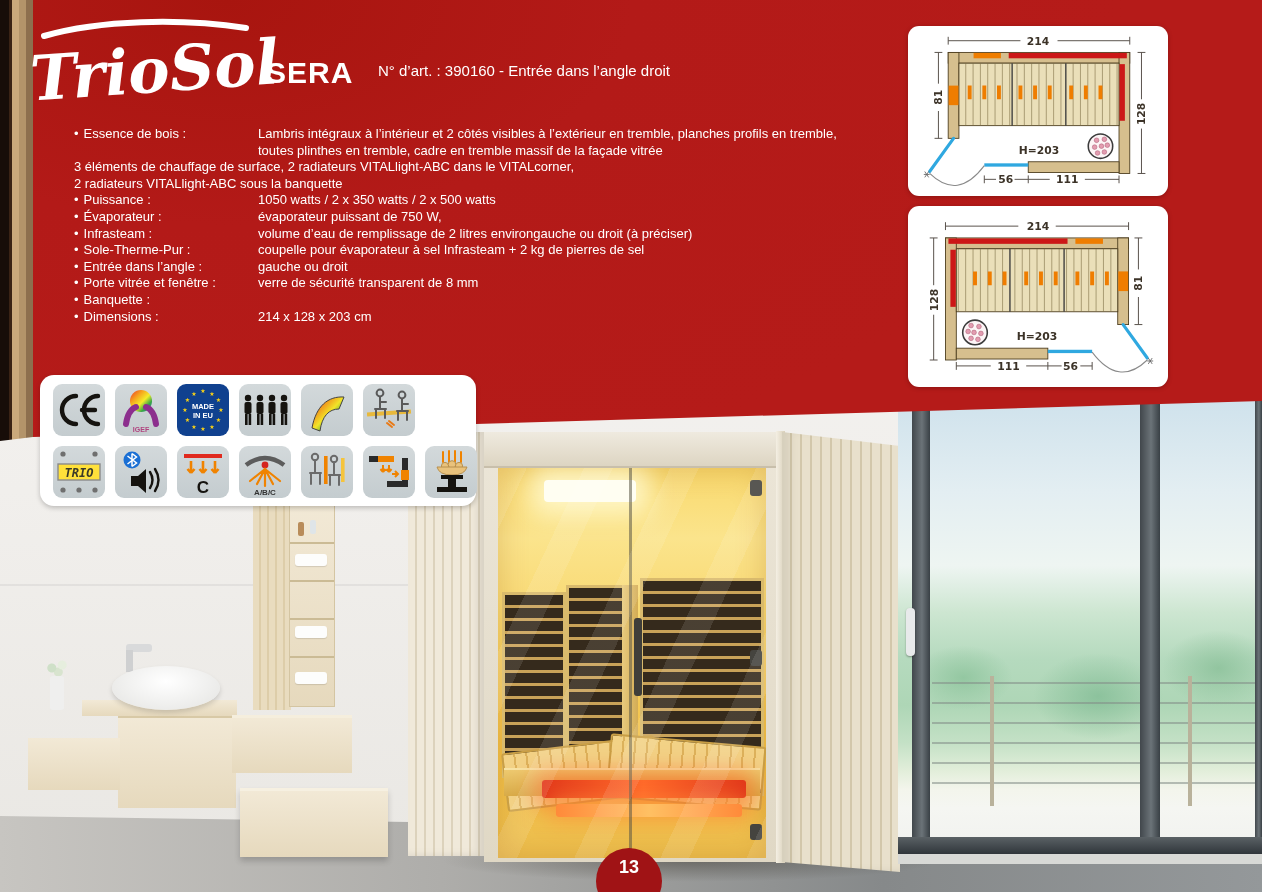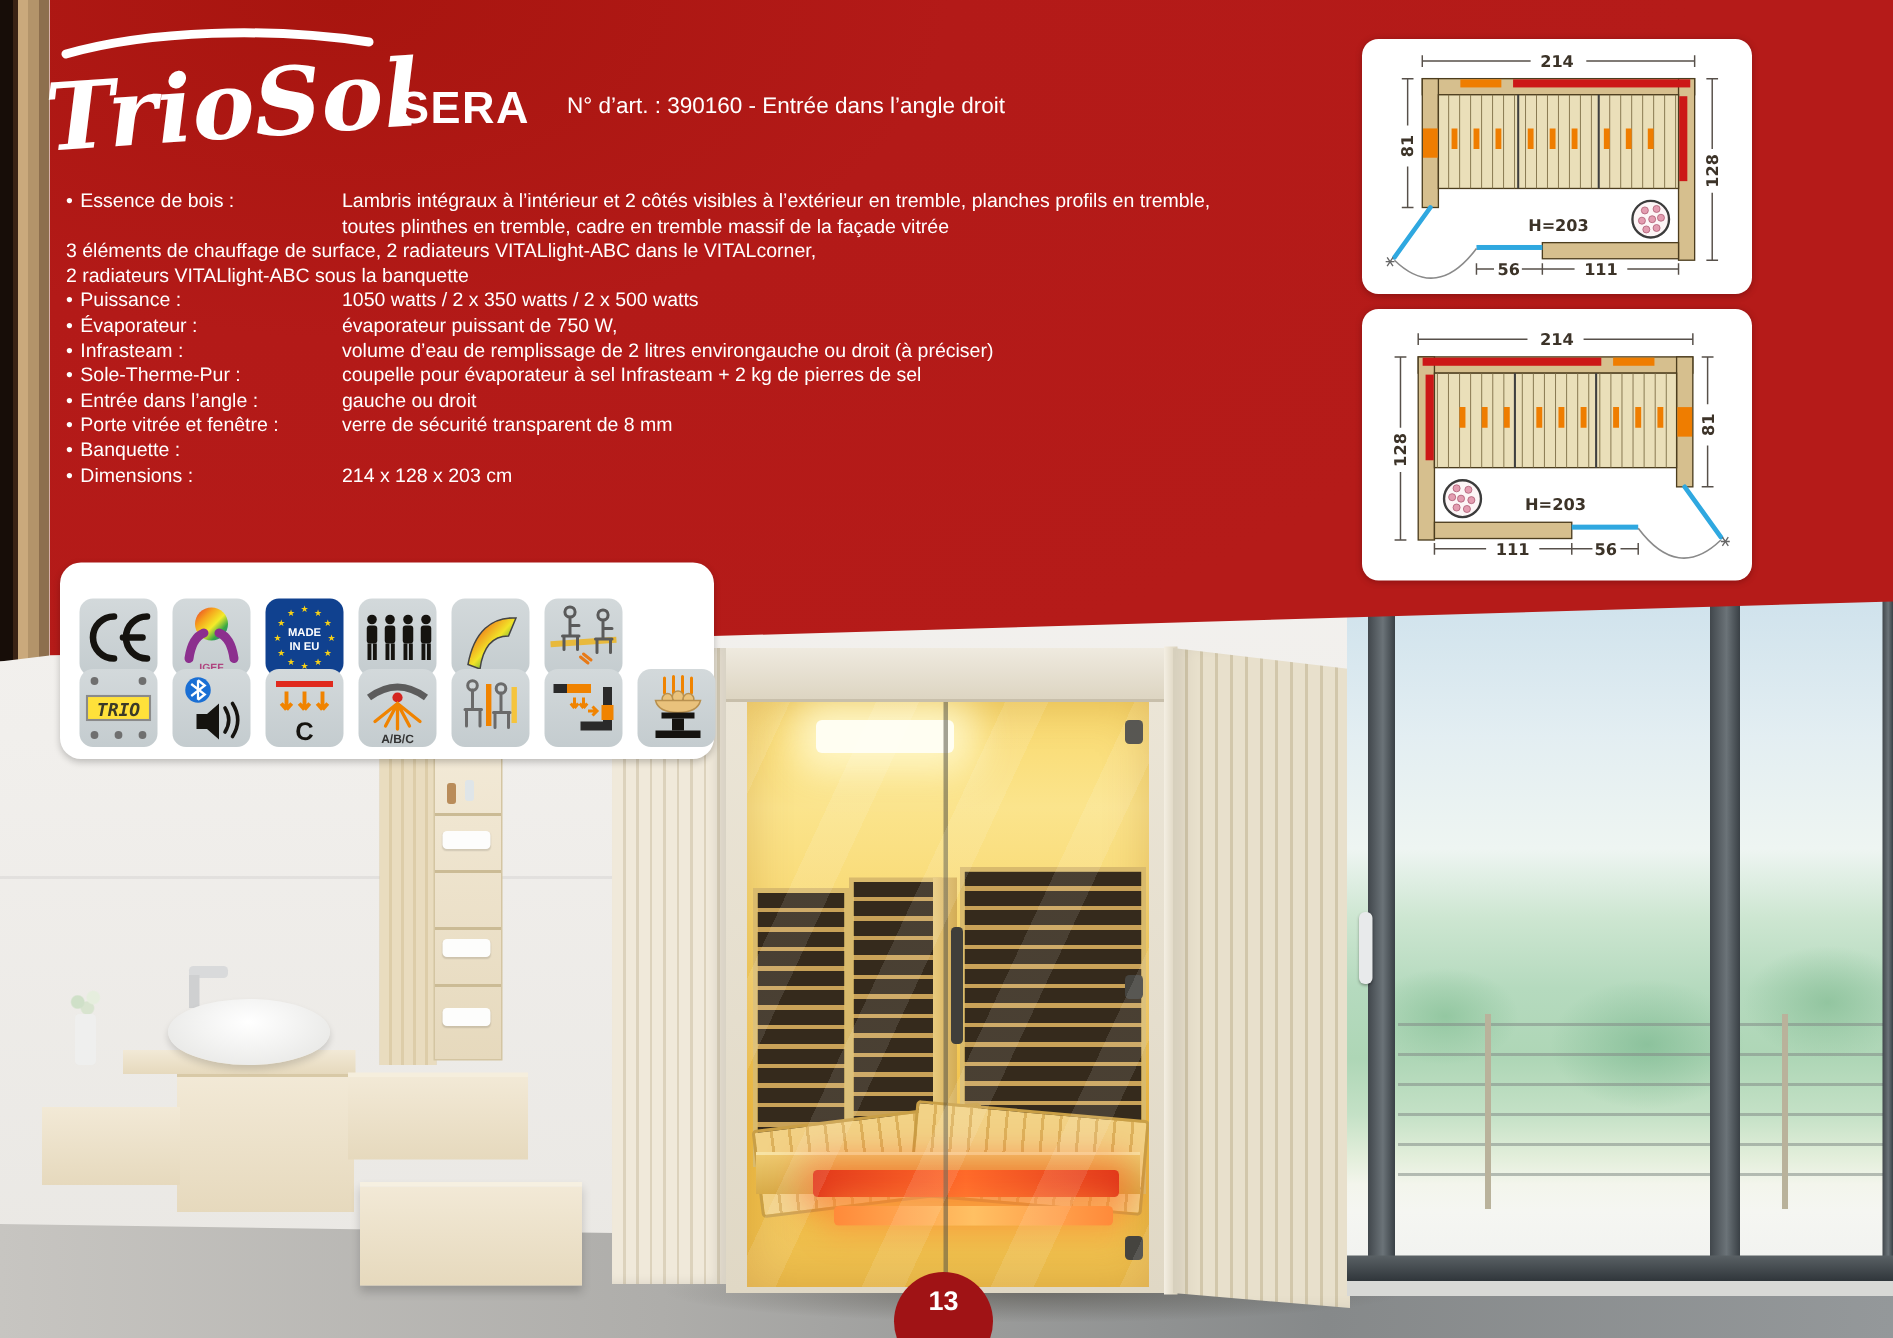--- a/index.html
+++ b/index.html
@@ -87,37 +87,37 @@
   .book-edge{left:0;top:0;width:33px;height:460px;
      clip-path:polygon(0 0,33px 0,33px 437px,0 441px);
      background:linear-gradient(90deg,#170d08 0 9px,#3a2315 9px 12px,#caa97c 12px 19px,#b3946a 19px 26px,#8d6f4e 26px 33px);}
   .red-zone{left:0;top:0;width:1262px;height:460px;
      clip-path:polygon(33px 0,1262px 0,1262px 401px,33px 437px);
      background:radial-gradient(900px 500px at 18% 0%,#a8150f 0%,#b31a18 45%,#b51b19 100%);}
   .brand{left:30px;top:14px;width:250px;height:112px;color:#fff;}
   .model{left:266px;top:56px;color:#fff;font-size:30px;font-weight:bold;letter-spacing:1px;}
   .articles{left:378px;top:60px;color:#fff;font-size:15px;line-height:21px;}
   .specs{left:44px;top:126px;width:810px;color:#fff;font-size:13px;line-height:16.6px;}
-  .spec-row{display:flex;}
+  .spec-row{display:flex;margin-left:30px;}
   .spec-label{width:184px;flex:none;}
   .spec-value{width:618px;white-space:pre-line;}
   .bullet{margin-right:5px;}
 
   
   .diagbox{background:#fff;border-radius:11px;box-shadow:0 1px 4px rgba(60,0,0,.35);
            display:flex;align-items:center;justify-content:center;}
   .diag1{left:908px;top:26px;width:260px;height:170px;}
   .diag2{left:908px;top:206px;width:260px;height:181px;}
   .diag-txt{font-family:"DejaVu Sans",sans-serif;font-weight:bold;fill:#3c3328;font-size:11px;}
 
   
   .badge-panel{left:40px;top:375px;width:436px;height:131px;background:#fff;border-radius:14px;
       box-shadow:0 2px 5px rgba(0,0,0,.22);padding:0;}
   .badge-row{position:absolute;left:13px;display:flex;gap:10px;}
-  .row1{top:24px;}
+  .row1{top:9px;}
   .row2{top:71px;}
   .badge{width:52px;height:52px;border-radius:9px;background:linear-gradient(180deg,#d3d9db,#c4cccf);
       display:flex;align-items:center;justify-content:center;flex:none;}
 
   
   .page-circle{left:596px;top:848px;width:66px;height:66px;border-radius:50%;background:#a01315;
       display:flex;align-items:flex-start;justify-content:center;}
   .page-num{color:#fff;font-weight:bold;font-size:18px;margin-top:9px;}
 </style>
 </head>

